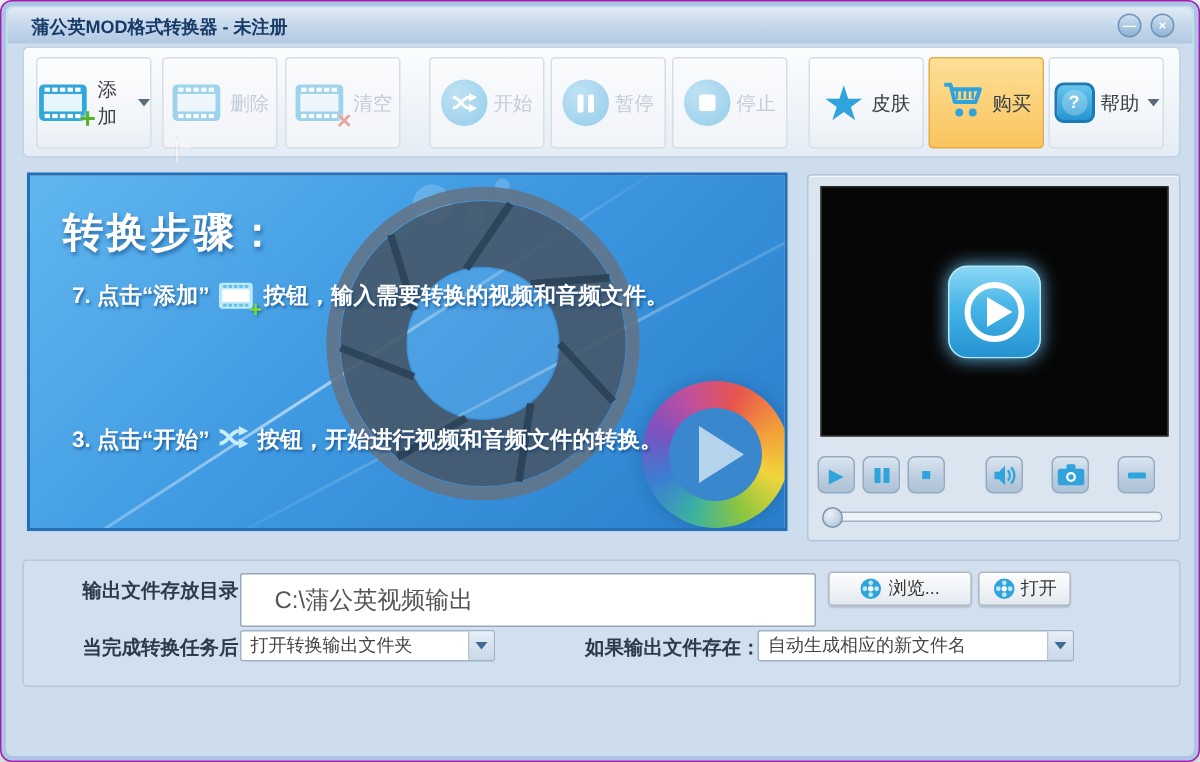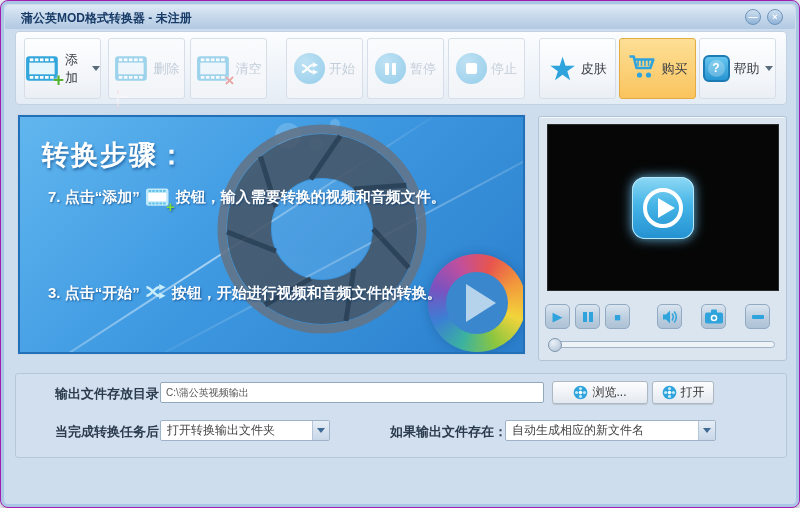--- a/index.html
+++ b/index.html
@@ -79,22 +79,22 @@
   .ppausebars{display:flex;gap:2px;} .ppausebars i{width:4px;height:10px;background:#2fa3dc;}
   .pminus{width:12px;height:4px;background:#2fa3dc;border-radius:1px;}
   .seek{position:absolute;left:10px;top:224px;width:226px;height:7px;border-radius:4px;cursor:pointer;
         background:#eef3f8;border:1px solid #9fb2c6;}
   .thumb{position:absolute;left:-2px;top:-4px;width:14px;height:14px;border-radius:50%;cursor:pointer;
          background:radial-gradient(circle at 35% 30%,#e9f1f8,#aebfd2);border:1px solid #7e95ad;}
   
   .settings{position:absolute;left:14px;top:372px;width:772px;height:85px;background:#d2dfee;
             border:1px solid #b6c7da;border-radius:3px;}
   .slabel{position:absolute;font-size:13px;font-weight:bold;color:#2b3b4e;}
-  .dir-input{position:absolute;left:144px;top:8px;width:384px;height:21px;border:1px solid #93a8bf;border-radius:2px;
-             background:#fff;font-size:10px;color:#555;padding:0 5px;font-family:inherit;}
+  .dir-input{position:absolute;left:144px;top:8px;width:384px;height:36px;border:1px solid #93a8bf;border-radius:2px;
+             background:#fff;font-size:16px;color:#555;padding:0 22px;font-family:inherit;}
   .sbtn{position:absolute;top:7px;height:23px;border:1px solid #aeb8c2;border-radius:3px;cursor:pointer;
         background:linear-gradient(180deg,#fdfdfe 0%,#eef1f5 60%,#e3e9f0 100%);
         display:flex;align-items:center;justify-content:center;gap:4px;font-size:12px;color:#333;
         box-shadow:0 1px 1px rgba(0,0,0,.12);}
   .browse{left:536px;width:96px;} .open{left:636px;width:62px;}
   .selectbox{position:absolute;top:46px;height:21px;border:1px solid #9fb2c8;background:#fff;border-radius:2px;
              font-size:12px;color:#444;display:flex;align-items:center;cursor:pointer;}
   .selectbox .val{flex:1;padding:0 6px;white-space:nowrap;overflow:hidden;}
   .sel-arrow{width:17px;height:100%;border-left:1px solid #b5c4d6;display:flex;align-items:center;justify-content:center;
              background:linear-gradient(180deg,#e7eef6,#c8d7e8);}

